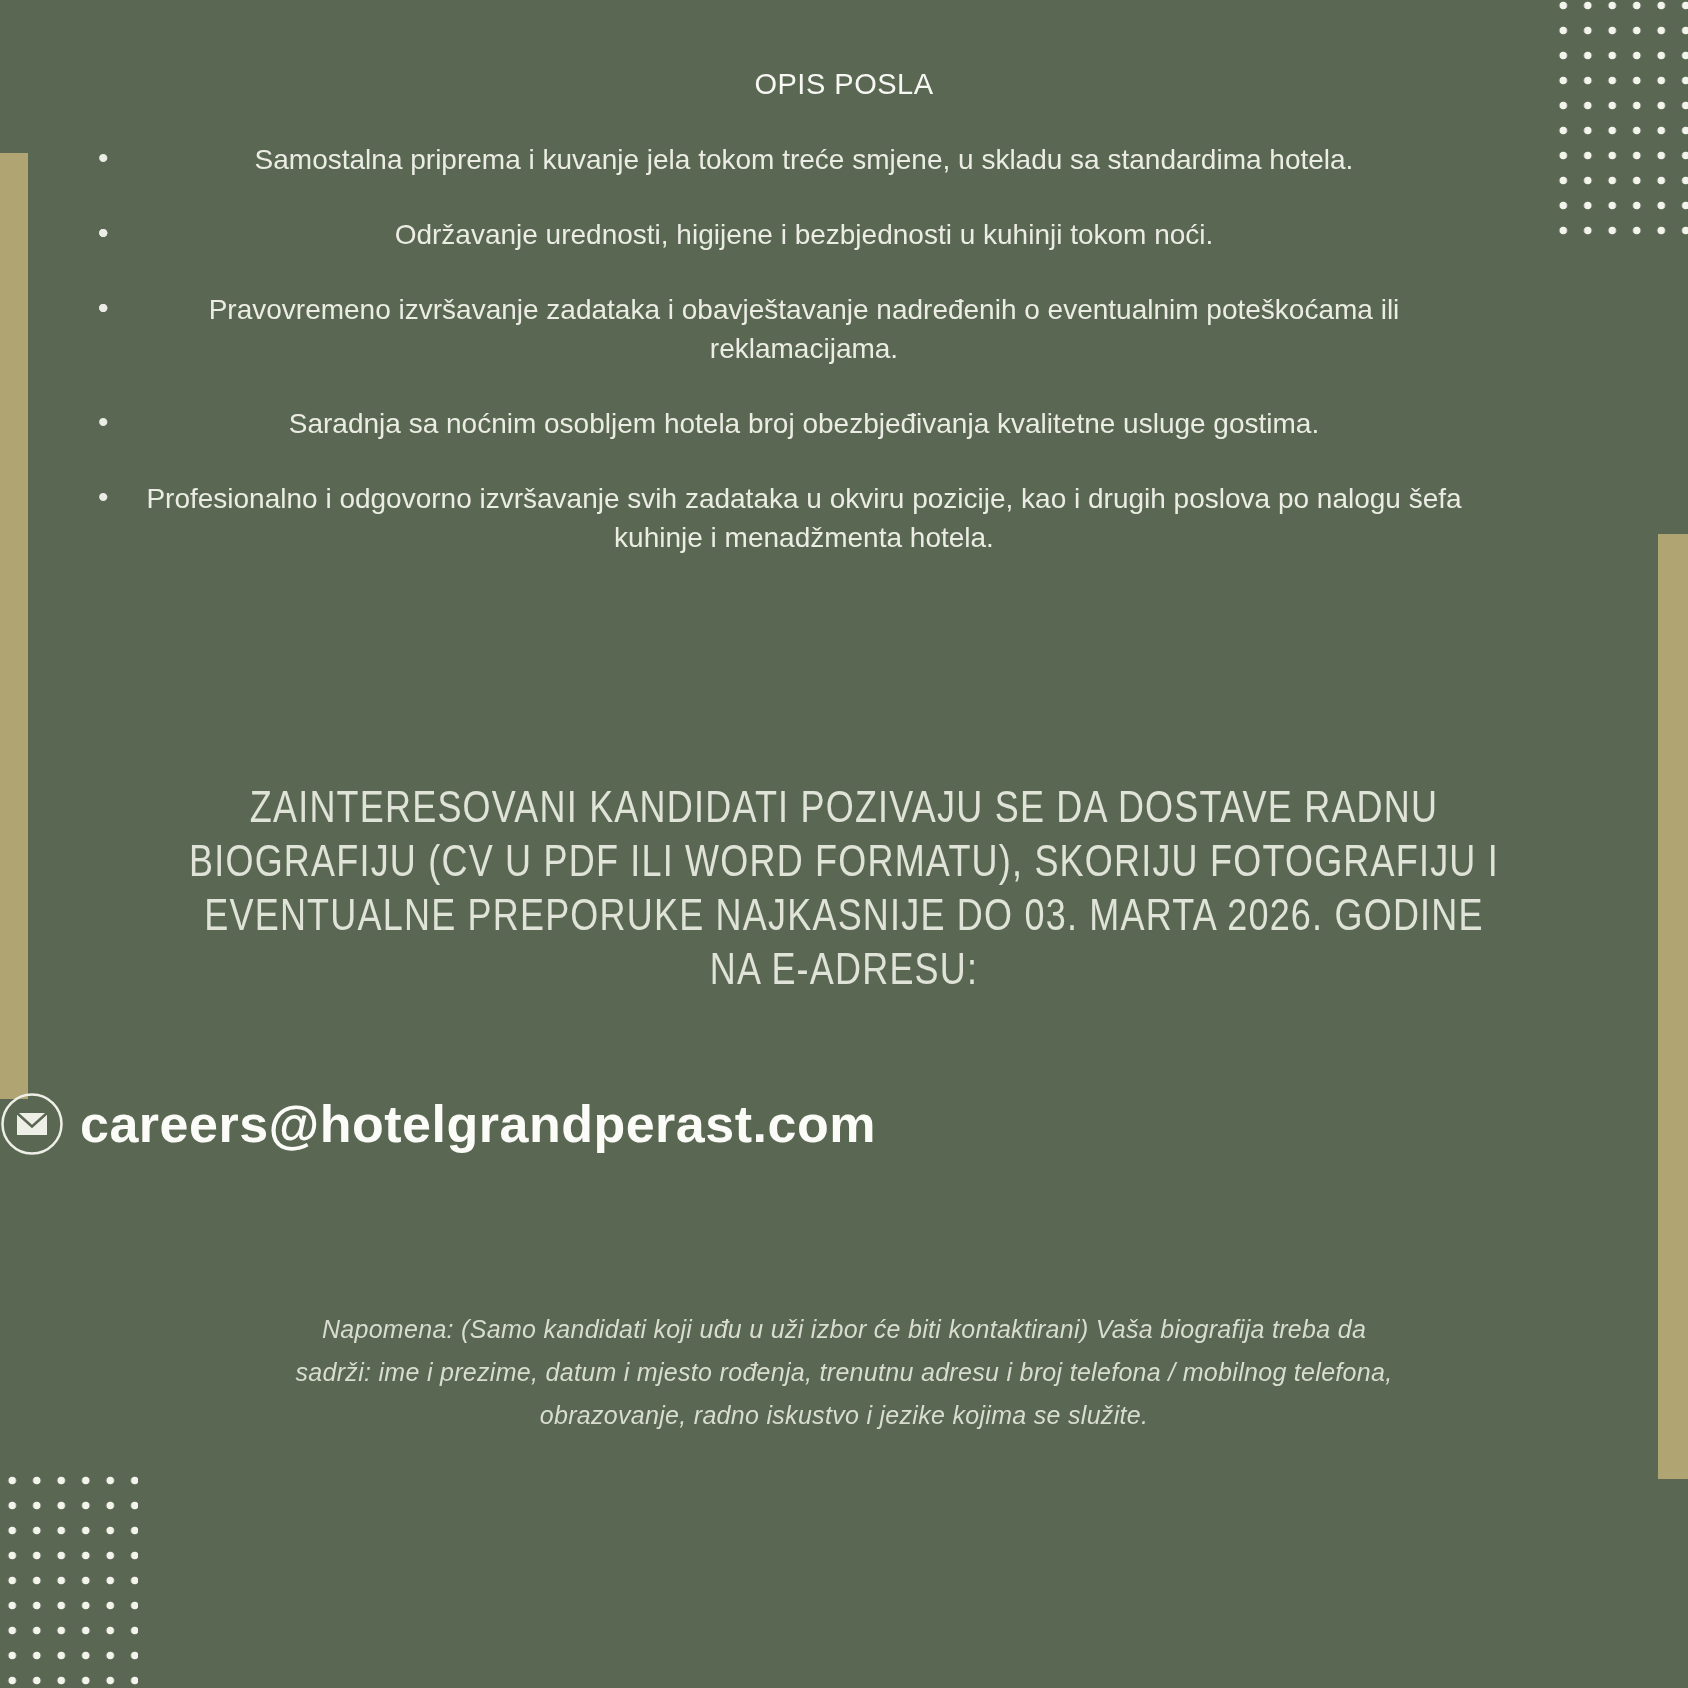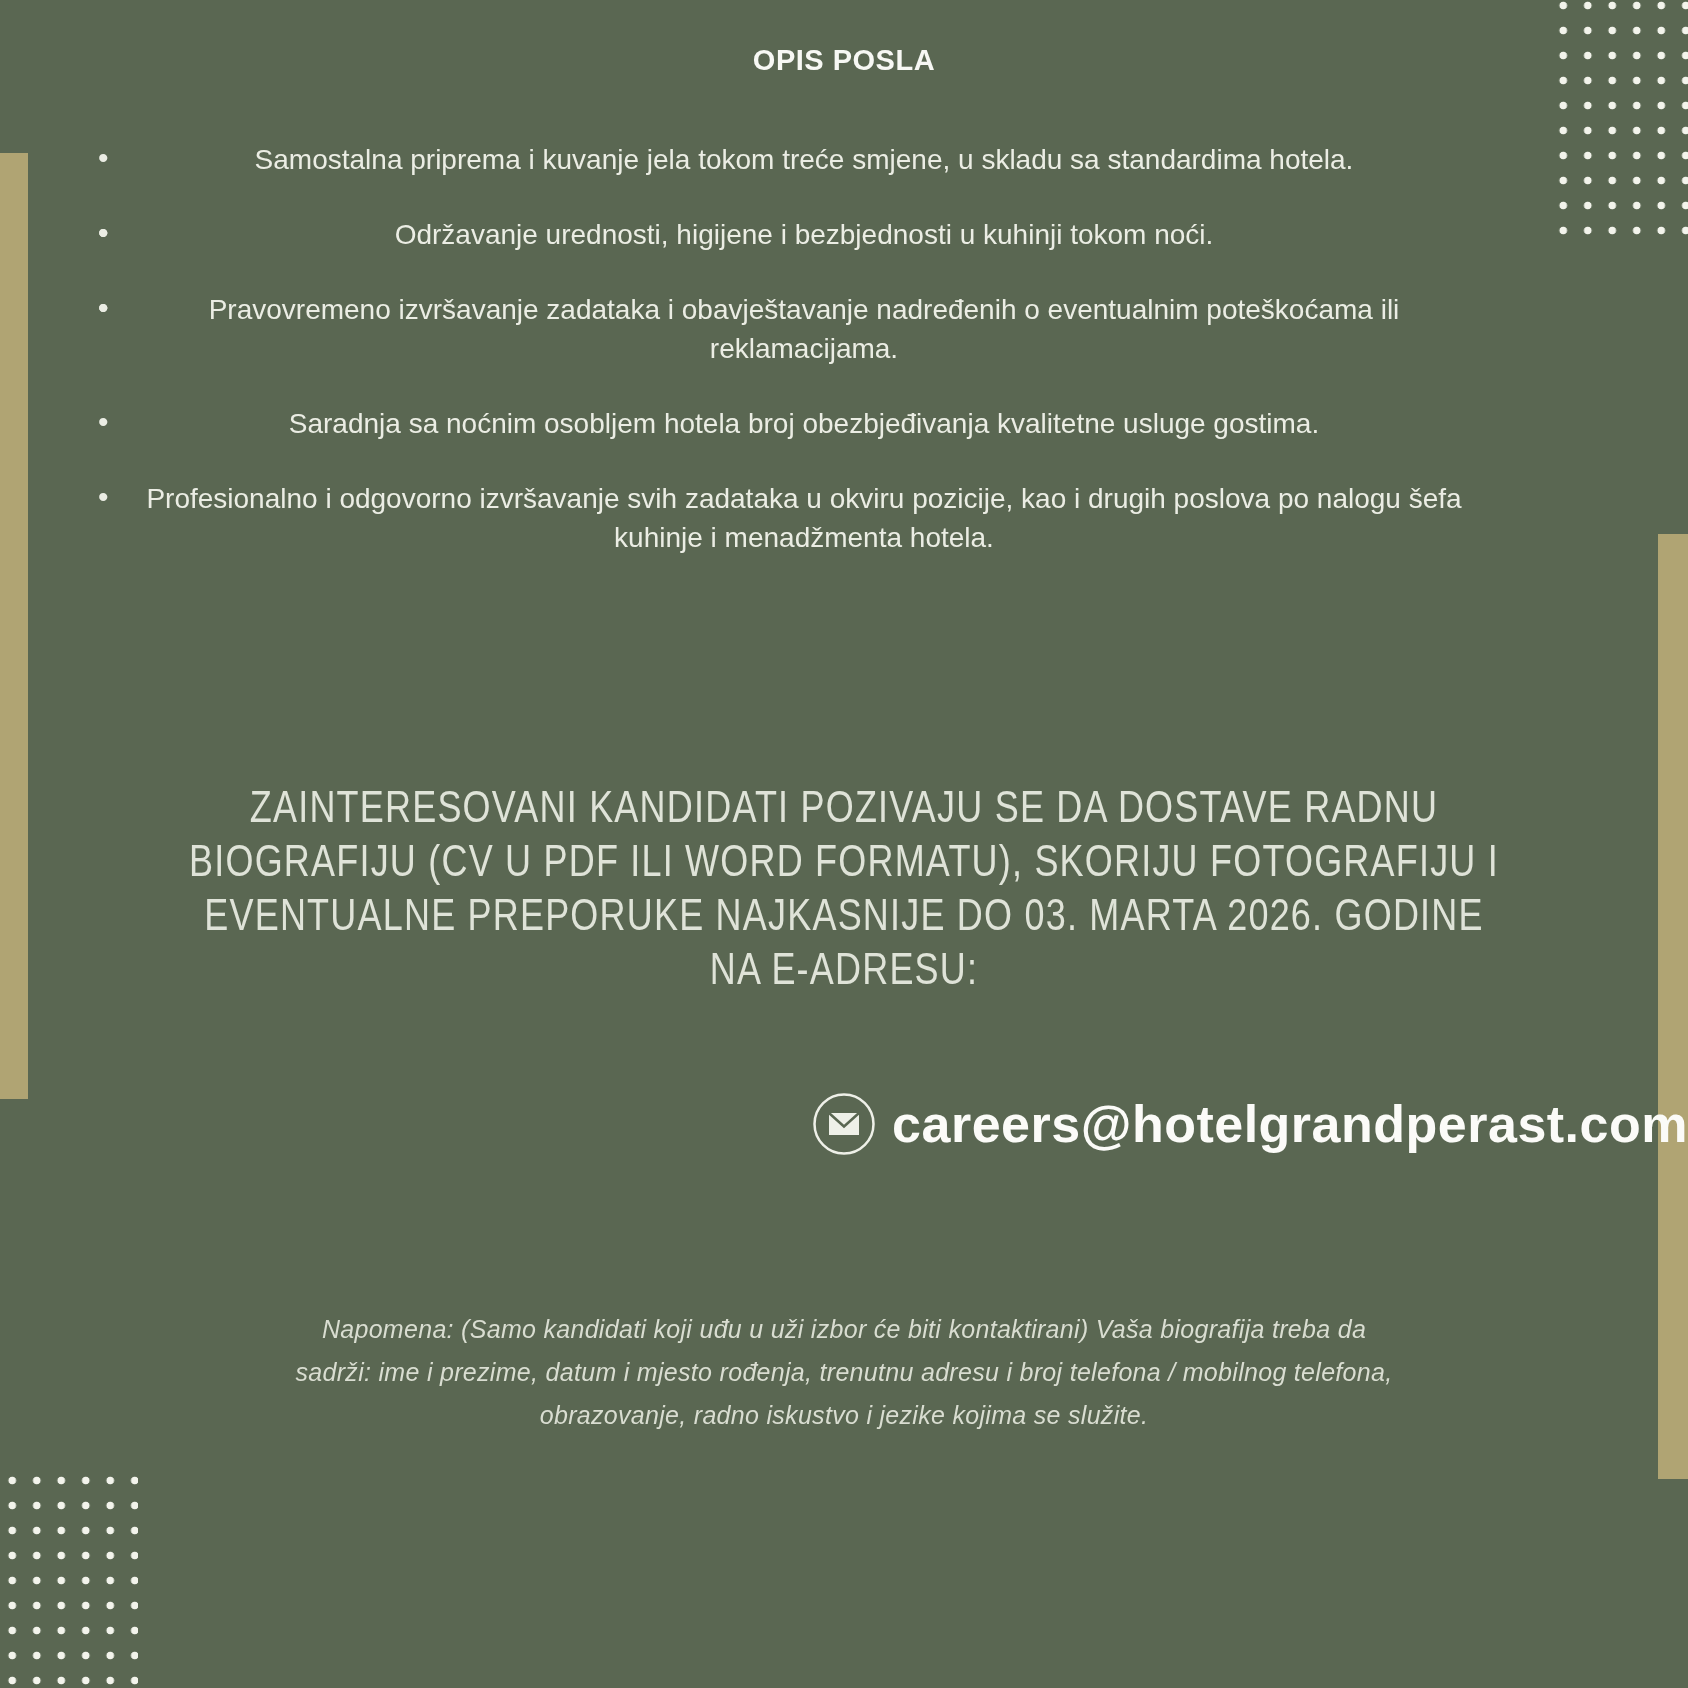--- a/index.html
+++ b/index.html
@@ -27,23 +27,23 @@
   
   .dots{
     position:absolute;
     background-image:radial-gradient(circle, var(--dot) 3.5px, rgba(0,0,0,0) 4.2px);
     background-size:24.5px 25px;
   }
   .dots-tr{top:-7px;right:0;width:137px;height:248px;}
   .dots-bl{left:0;top:1468px;width:138px;height:220px;}
   
   .title{
-    position:absolute;top:44px;left:0;right:0;
+    position:absolute;top:68px;left:0;right:0;
     text-align:center;
-    font-size:29px;font-weight:700;letter-spacing:.5px;
+    font-size:29px;font-weight:400;letter-spacing:.5px;
     color:#f7f8f4;
   }
   
   .bullets{
     position:absolute;top:140px;left:98px;right:192px;
     list-style:none;
   }
   .bullets li{
     position:relative;
     text-align:center;
@@ -63,21 +63,21 @@
     transform-origin:center;
     font-weight:300;
     color:var(--muted);
   }
   .cta .cta-line{
     font-size:45px;line-height:54px;letter-spacing:1.5px;
   }
   
   .email-row{
     position:absolute;top:1092px;left:0;right:0;
-    display:flex;align-items:center;justify-content:flex-end;gap:16px;
+    display:flex;align-items:center;justify-content:flex-start;gap:16px;
   }
   .email-icon{width:64px;height:64px;flex:0 0 auto;}
   .email-text{
     font-size:52px;font-weight:700;letter-spacing:.5px;
     color:var(--white);
   }
   
   .note{
     position:absolute;top:1308px;left:120px;right:120px;
     text-align:center;

